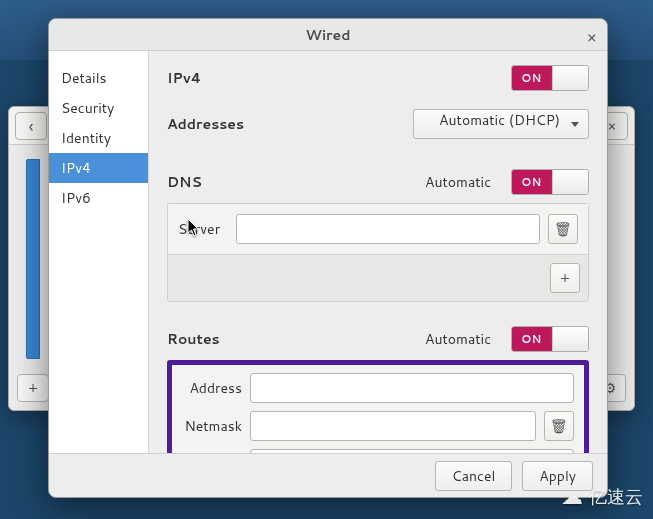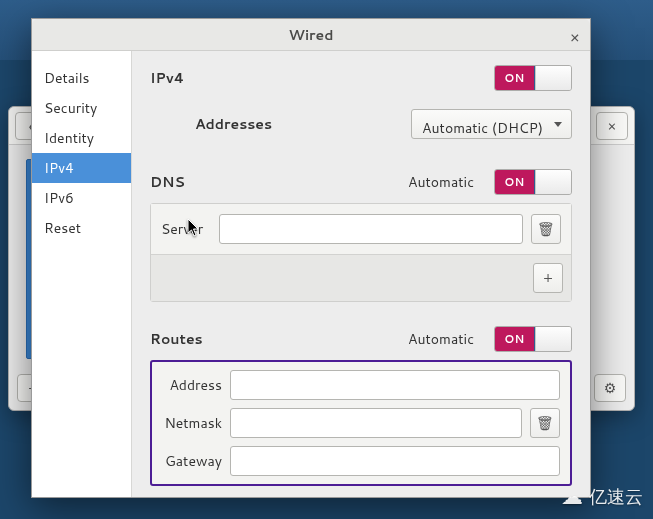--- a/index.html
+++ b/index.html
@@ -39,25 +39,25 @@
     }
     .search-pill { width:70px;height:28px;border:1px solid #b5b5b1;border-radius:4px;background:#fff;}
     .under-body { padding:36px 8px 8px; display:flex; justify-content:space-between; align-items:flex-end; height:calc(100% - 38px);}
     .mini-sq { width:22px;height:18px; display:inline-block; }
     .side-panel {
       position:absolute; left:26px; top:159px; width:14px; height:200px;
       background:#3a87d6; border:1px solid #2a6fb8; border-radius:2px 0 0 2px;
     }
     
     .dialog {
-      position: absolute; left: 31px; top: 18px;
+      position: absolute; left: 48px; top: 18px;
       width: 560px; height: 480px;
       background: #ededed;
       border: 1px solid #9a9a9a;
-      border-radius: 0;
+      border-radius: 8px;
       box-shadow: 0 10px 36px rgba(0,0,0,0.5);
       display:flex; flex-direction:column;
       overflow:hidden;
     }
     .titlebar {
       height: 32px; display:flex; align-items:center; justify-content:center;
       background:#e8e8e6; border-bottom:1px solid #cfcfcd;
       position:relative;
       border-radius:6px 6px 0 0;
     }
@@ -94,24 +94,24 @@
       flex:1; background:#be185d; color:#fff; display:flex;
       align-items:center; justify-content:center; font-size:11px;
       letter-spacing:0.5px; font-weight:600;
       border-right:1px solid #2f5d92;
     }
     .switch .knob {
       width:36px; background:linear-gradient(#fefefe,#eaeaea);
       border-left:1px solid #c7c7c5;
     }
     .combo {
-      height: 30px; padding: 0 28px 0 10px;
+      height: 30px; padding: 0 28px 0 25px;
       border:1px solid #b5b5b1; border-radius:3px;
       background:linear-gradient(#fbfbfa,#eeeeec);
-      display:inline-flex; align-items:flex-end; color:#333;
+      display:inline-flex; align-items:flex-start; color:#333;
       position:relative;
     }
     .combo .tri {
       position:absolute; right:9px; top:12px;
       border-left:4px solid transparent;
       border-right:4px solid transparent;
       border-top:5px solid #555;
     }
     .auto-label { color:#333; margin-right:20px;}
     .panel {
@@ -128,21 +128,21 @@
       background:#fff; padding: 0 8px; font:inherit;
     }
     .icon-btn {
       width:30px;height:30px;border:1px solid #b5b5b1;border-radius:3px;
       background:linear-gradient(#fbfbfa,#eeeeec);
       display:inline-flex;align-items:center;justify-content:center;
       color:#555;
     }
     .routes-panel {
       margin-top:8px;
-      border:2px solid #4c1d95; border-radius:3px;
+      border:5px solid #4c1d95; border-radius:3px;
       background:#f3f3f1;
       padding:8px 10px;
     }
     .rp-row { display:flex; align-items:center; gap:8px; margin-bottom:8px;}
     .rp-row .lbl { width:60px; text-align:right; color:#333; }
     .rp-row input { flex:1; height:30px; border:1px solid #b5b5b1; border-radius:3px;background:#fff;padding:0 8px;font:inherit;}
     .footer {
       height:44px; border-top:1px solid #d0d0ce;
       display:flex; align-items:center; justify-content:flex-end;
       gap:10px; padding:0 14px;
@@ -203,34 +203,33 @@
     <span class="close-x">×</span>
   </div>
 
   <div class="body">
     <div class="sidebar">
       <div class="navitem">Details</div>
       <div class="navitem">Security</div>
       <div class="navitem">Identity</div>
       <div class="navitem sel">IPv4</div>
       <div class="navitem">IPv6</div>
-      <div class="navitem">Reset</div>
     </div>
 
     <div class="content">
 
       <div class="row" style="margin-bottom:18px;">
         <span class="section-label">IPv4</span>
         <div class="switch">
           <div class="on">ON</div>
           <div class="knob"></div>
         </div>
       </div>
 
-      <div class="row" style="margin-bottom:30px;margin-left:45px;">
+      <div class="row" style="margin-bottom:30px;">
         <span class="section-label">Addresses</span>
         <div class="combo">
           <span>Automatic (DHCP)</span>
           <span class="tri"></span>
         </div>
       </div>
 
       <div class="row">
         <span class="section-label">DNS</span>
         <div style="display:flex;align-items:center;">
@@ -282,20 +281,24 @@
         </div>
         <div class="rp-row" style="margin-bottom:0;">
           <span class="lbl">Gateway</span>
           <input value="" style="">
         </div>
       </div>
 
     </div>
   </div>
 
+  <div class="footer">
+    <div class="btn">Cancel</div>
+    <div class="btn apply">Apply</div>
+  </div>
 </div>
 
 <div class="cursor">
   <svg width="14" height="20" viewBox="0 0 14 20">
     <path d="M1 1 L1 15 L4.5 12 L7 18 L9 17 L6.5 11 L11 11 Z" fill="#000" stroke="#fff" stroke-width="1"></path>
   </svg>
 </div>
 
 <div class="watermark">
   <span style="font-size:22px;">☁</span>

